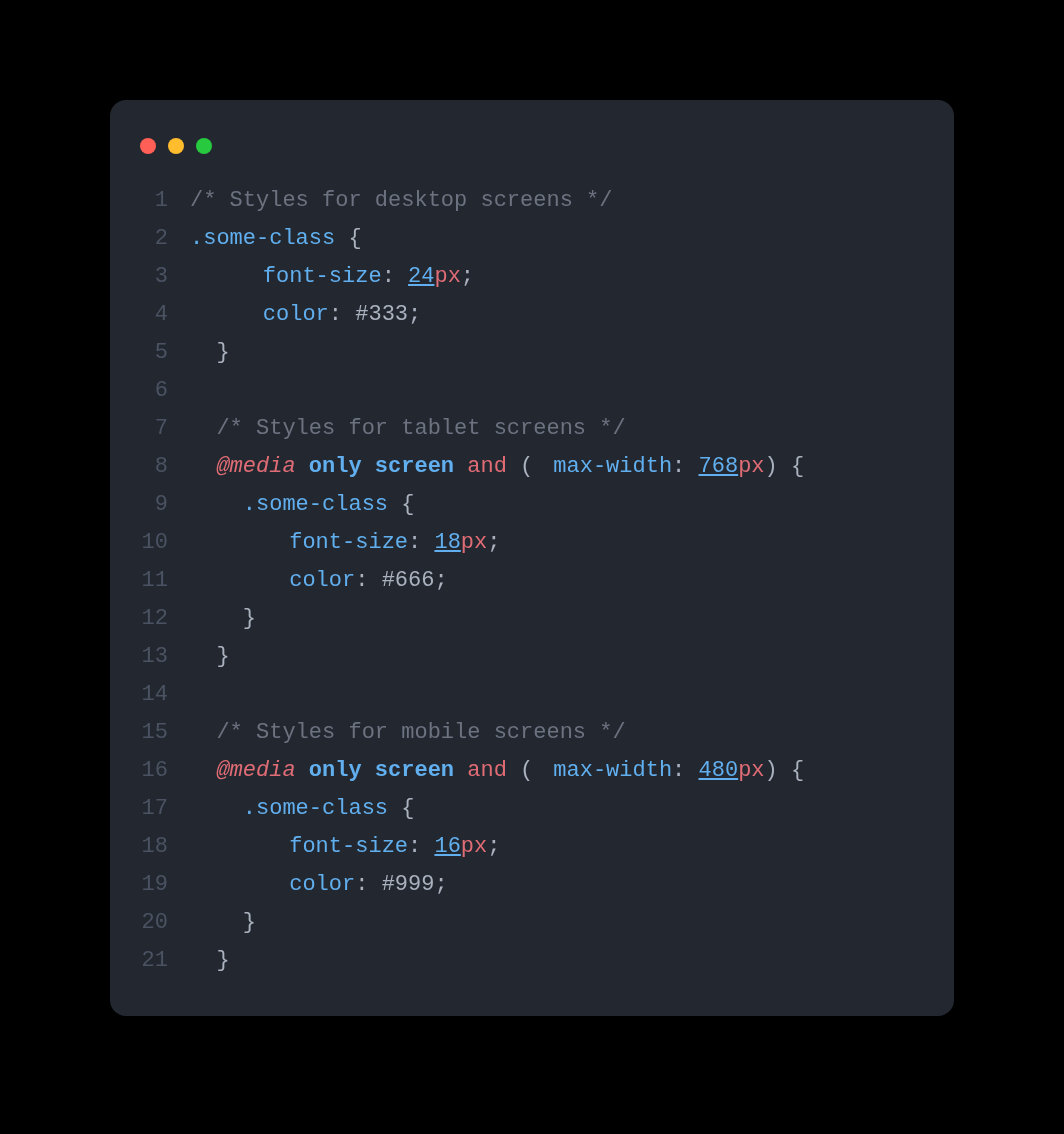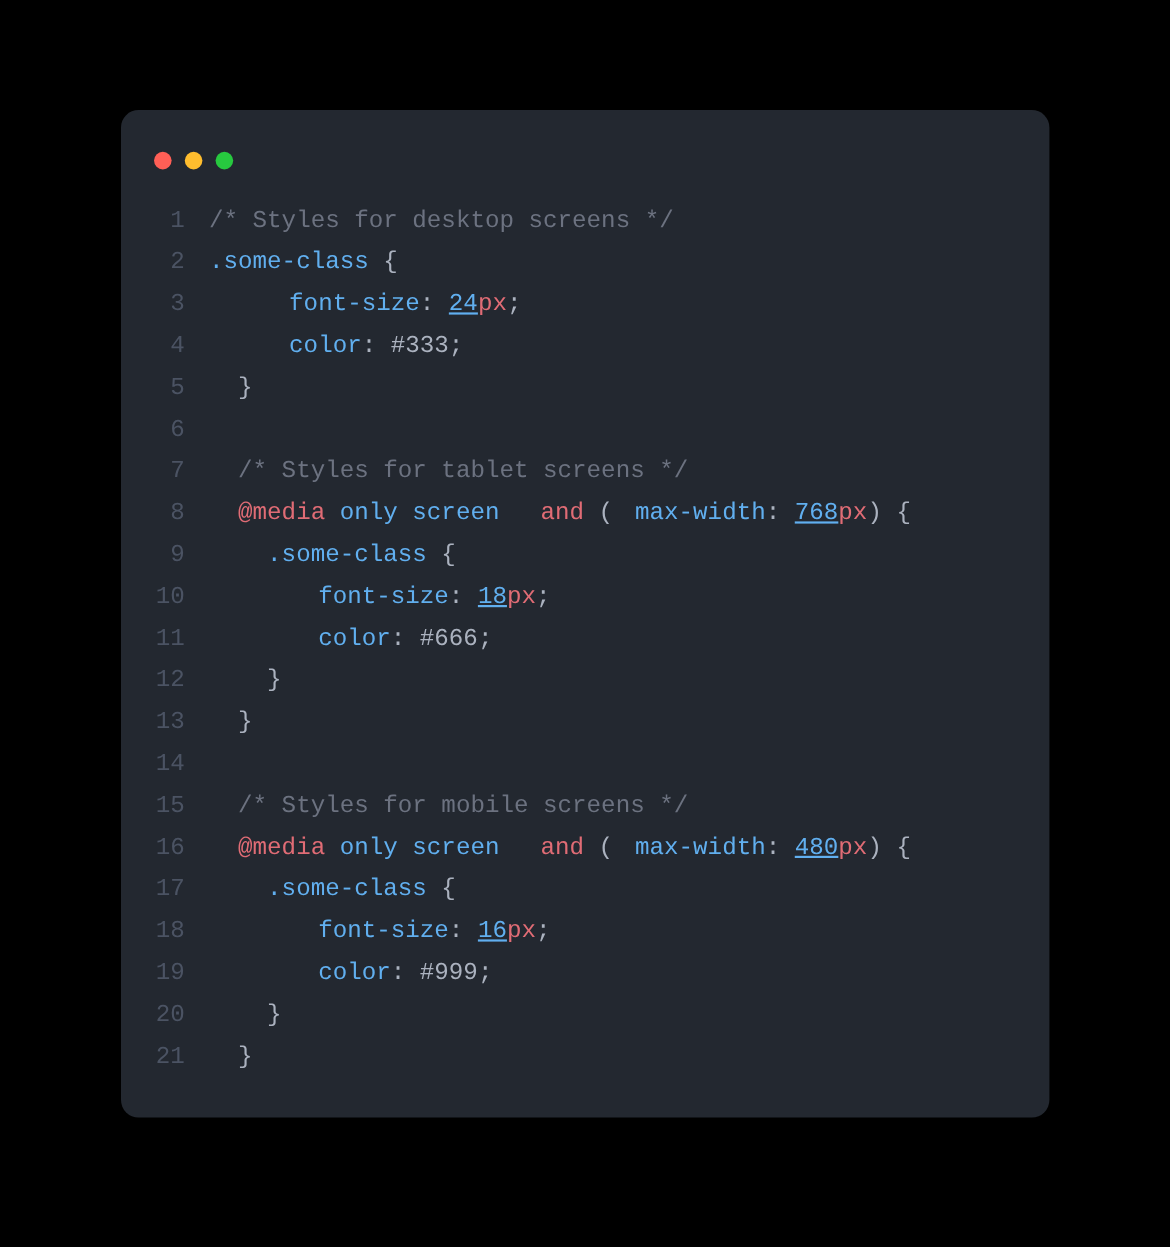--- a/index.html
+++ b/index.html
@@ -81,23 +81,23 @@
   .code-content {
     color: var(--punct);
     flex: 1 1 auto;
   }
 
   .tok-comment  { color: var(--comment); }
   .tok-selector { color: var(--selector); }
   .tok-prop     { color: var(--prop); margin-left: 20px; }
   .tok-num      { color: var(--number); text-decoration: underline; }
   .tok-unit     { color: var(--unit); }
-  .tok-at       { color: var(--atkeyword); }
-  .tok-kw       { color: var(--keyword-blue); }
-  .tok-and      { color: var(--and); margin-left: 24px; }
+  .tok-at       { color: var(--atkeyword); font-style: italic; }
+  .tok-kw       { color: var(--keyword-blue); font-weight: bold; }
+  .tok-and      { color: var(--and); }
   .tok-punct    { color: var(--punct); }
 
 </style>
 </head>
 <body>
 
 <div class="window">
 
   <div class="traffic-lights">
     <span class="dot red"></span>

